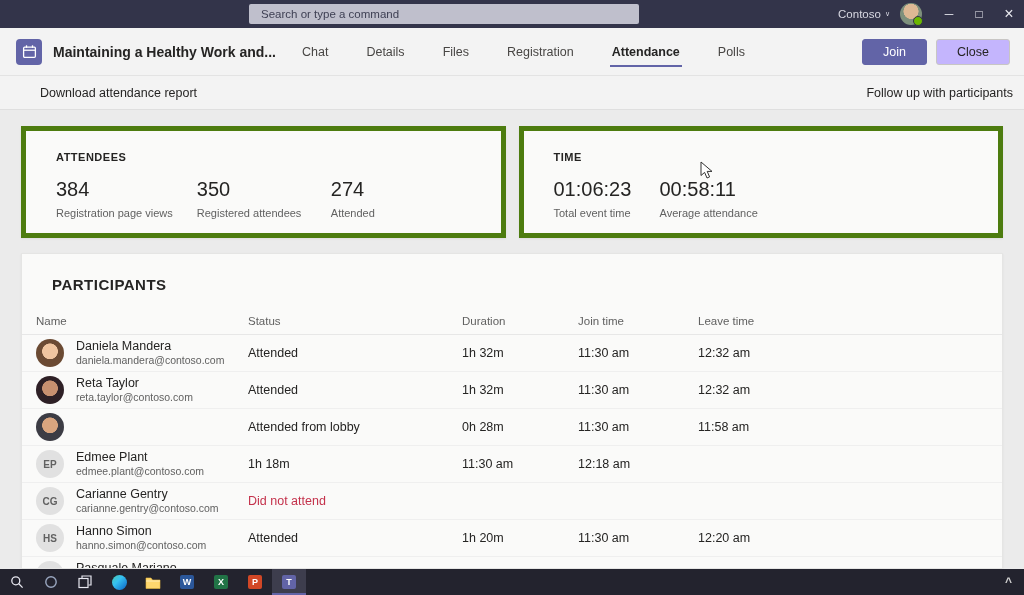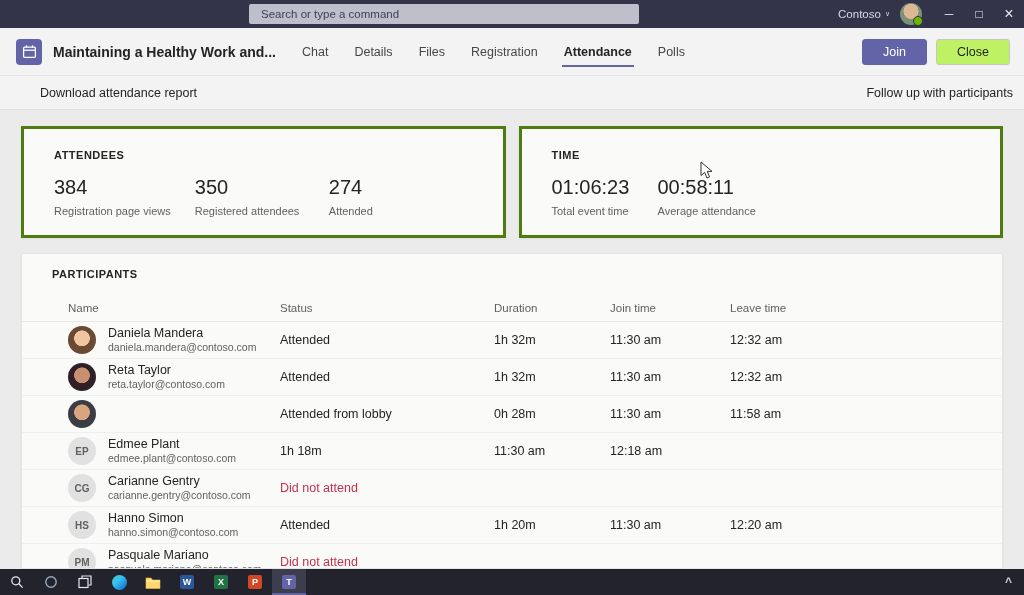--- a/index.html
+++ b/index.html
@@ -23,55 +23,55 @@
   .win-btn { width:30px; height:28px; display:flex; align-items:center; justify-content:center;
     color:#e8e8ee; font-size:12px; cursor:default; }
   .win-btn.close-btn { font-size:16px; }
 
   
   .appheader { height:48px; background:#f3f3f3; border-bottom:1px solid #e3e3e3;
     display:flex; align-items:center; padding:0 14px 0 16px; }
   .event-icon { width:26px; height:26px; border-radius:4px; background:var(--accent,#6264A7);
     display:flex; align-items:center; justify-content:center; flex:none; }
   .event-title { font-size:14px; font-weight:bold; margin:0 26px 0 11px; white-space:nowrap; }
-  .tabs { display:flex; gap:26px; height:48px; align-items:center; }
+  .tabs { display:flex; gap:38px; height:48px; align-items:center; }
   .tab { position:relative; height:100%; display:flex; align-items:center; font-size:12.5px;
     color:#484644; cursor:pointer; white-space:nowrap; }
   .tab.active { color:#252423; font-weight:bold; }
   .tab.active::after { content:""; position:absolute; left:-2px; right:-2px; bottom:9px;
     height:2px; background:var(--accent,#6264A7); }
   .hdr-buttons { margin-left:auto; display:flex; gap:9px; align-items:center; }
   .btn { height:26px; font-size:12.5px; border-radius:3px; padding:0 20px;
     display:flex; align-items:center; cursor:pointer; font-family:"Liberation Sans", sans-serif; }
   .btn-primary { background:var(--accent,#6264A7); color:#fff; border:1px solid var(--accent,#6264A7); }
-  .btn-default { background:#bef264; color:#252423; border:1px solid #c8c6c4; }
+  .btn-default { background:#c4b5fd; color:#252423; border:1px solid #c8c6c4; }
 
   
   .subheader { height:34px; background:#f3f3f3; border-bottom:1px solid #dfdfdf;
     display:flex; align-items:center; padding:0 11px 0 40px; }
   .sub-link { font-size:12.5px; color:#252423; cursor:pointer; }
   .sub-link.right { margin-left:auto;text-align:center; }
 
   
   .content { height:459px; padding:16px 21px 0; background:#ebebeb; }
   .cards-row { display:flex; gap:13px; }
-  .card { flex:1; height:112px; background:#fafaf9; border:3px solid #4d7c0f;
+  .card { flex:1; height:112px; background:#fafaf9; border:5px solid #4d7c0f;
     box-shadow:0 1px 2px rgba(0,0,0,.06); padding:20px 30px 0; }
   .card-title { font-size:11px; font-weight:bold; letter-spacing:.5px; color:#252423; }
   .stats { display:flex; margin-top:15px; }
   .stat { margin-right:24px; }
   .attendees-card .stat { min-width:110px; }
   .time-card .stat { min-width:88px; margin-right:18px; }
   .stat-value { font-size:20px; font-weight:400; color:#252423; }
   .stat-label { font-size:11px; color:#616161; margin-top:6px; }
 
   .participants-card { margin-top:15px; height:316px; background:#fafaf9;
     border:1px solid #e5e5e4; box-shadow:0 1px 2px rgba(0,0,0,.06); padding-top:14px; overflow:hidden; }
-  .participants-title { padding:0 30px; font-size:11px; font-weight:bold; letter-spacing:.5px; }
-  .tbl-header, .row { display:grid; grid-template-columns:212px 214px 116px 120px 1fr; padding:0 46px; align-items:center; }
+  .participants-title { padding:0 30px; font-size:15px; font-weight:bold; letter-spacing:.5px;margin-top:8px; }
+  .tbl-header, .row { display:grid; grid-template-columns:212px 214px 116px 120px 1fr; padding:0 14px; align-items:center; }
   .tbl-header { margin-top:14px; height:28px; border-bottom:1px solid #e7e7e7;
     font-size:11.5px; color:#616161; }
   .row { height:37px; border-bottom:1px solid #efefef; cursor:pointer; }
   .name-cell { display:flex; align-items:center; }
   .avatar { width:28px; height:28px; border-radius:50%; margin-right:12px; flex:none; }
   .avatar.initials { background:#e1e1e1; color:#616161; font-size:10px; font-weight:bold;
     display:flex; align-items:center; justify-content:center; }
   .avatar.p0 { background:radial-gradient(circle at 50% 44%, #f0c5a0 0 36%, #6b4a33 39%); }
   .avatar.p1 { background:radial-gradient(circle at 50% 44%, #c89070 0 36%, #2e2026 39%); }
   .avatar.p2 { background:radial-gradient(circle at 50% 44%, #d9a57f 0 36%, #3c3c44 39%); }

